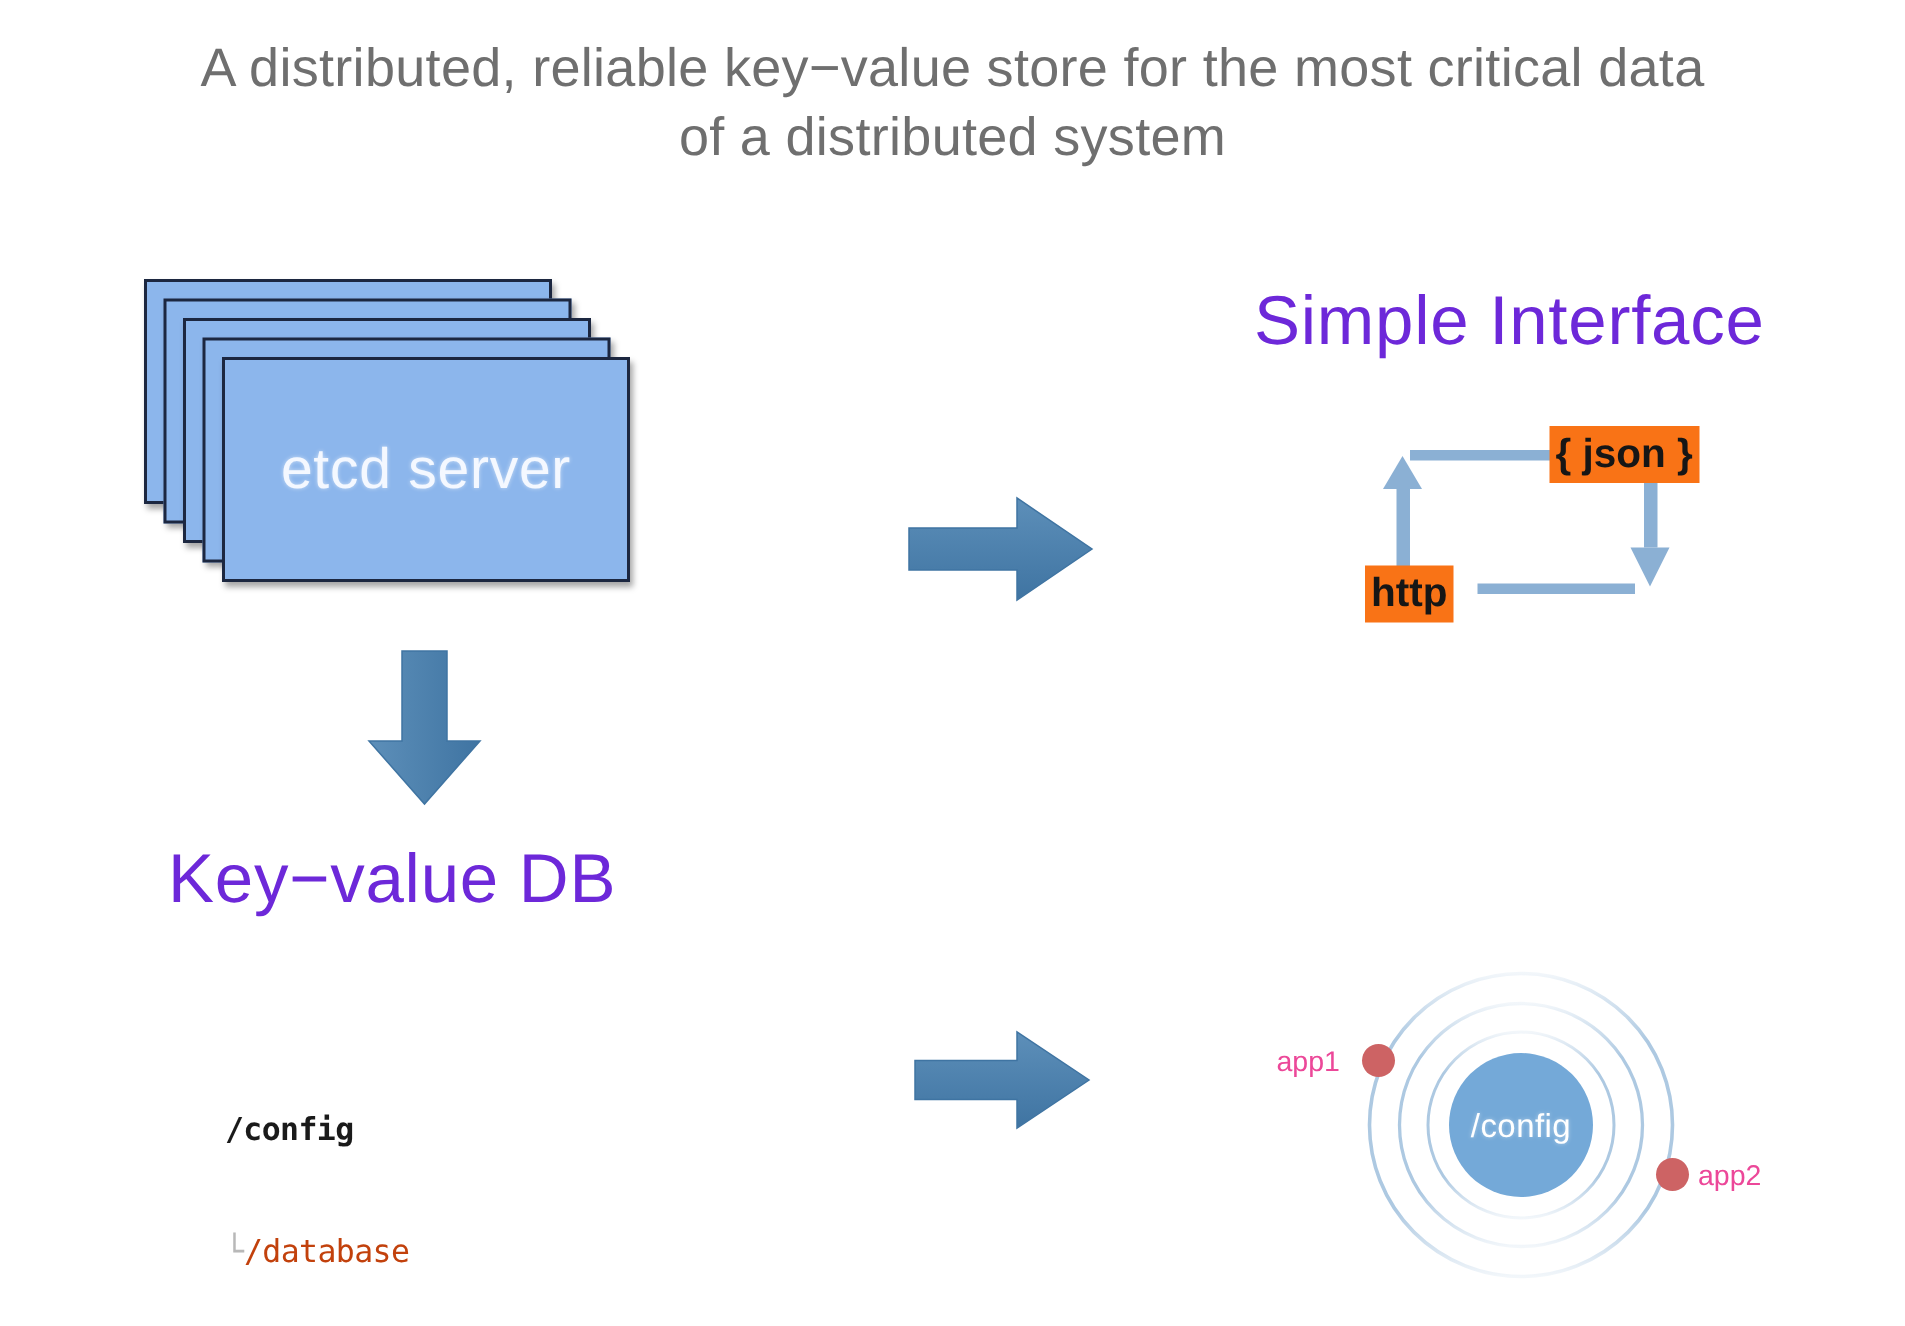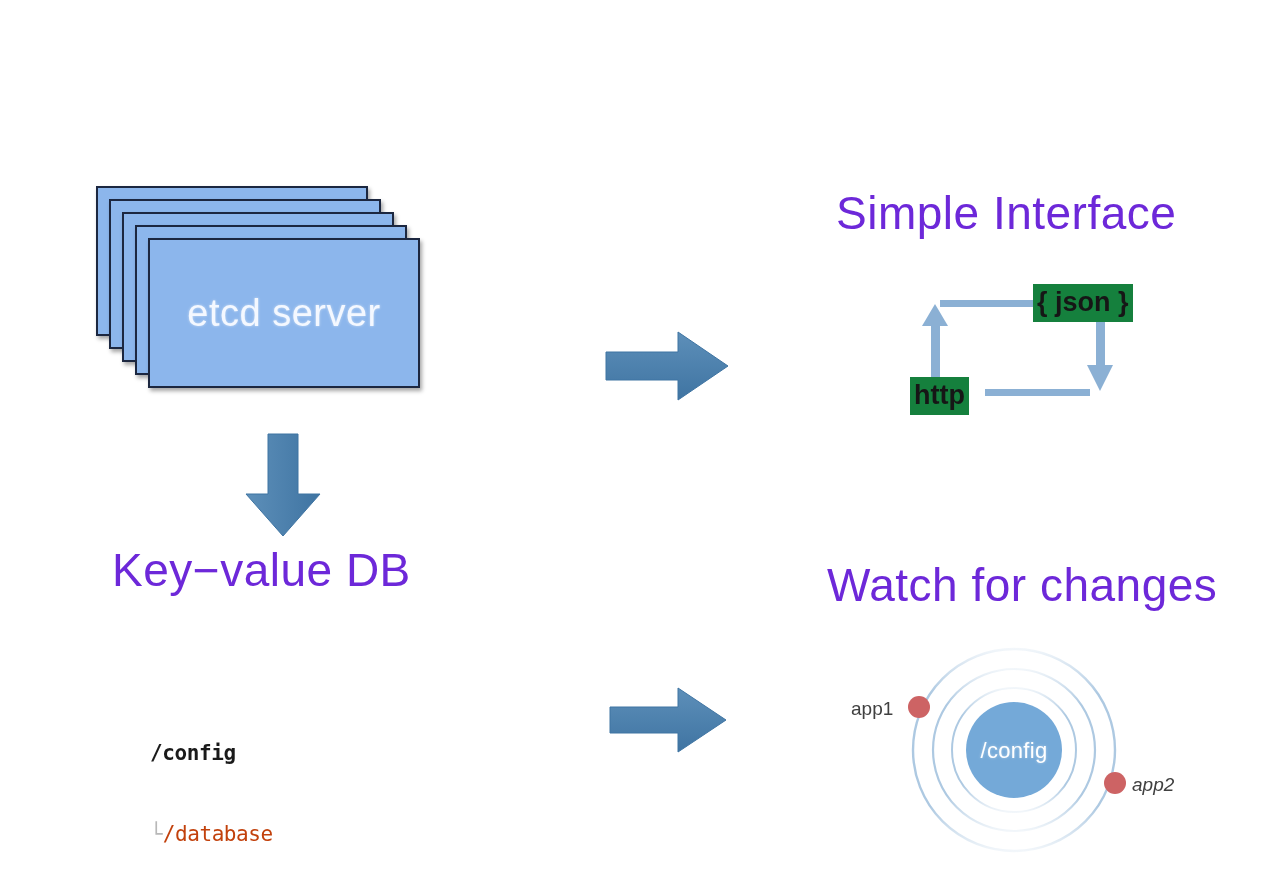--- a/index.html
+++ b/index.html
@@ -39,21 +39,21 @@
   .section-heading {
     position: absolute;
     color: #6d28d9;
     font-size: 46px;
     font-weight: 400;
     line-height: 1;
     letter-spacing: 0.5px;
     white-space: nowrap;
   }
   #heading-simple-interface { left: 836px; top: 190px; }
-  #heading-key-value-db     { left: 112px; top: 547px; }
+  #heading-key-value-db     { left: 112px; top: 562px; }
   #heading-watch-changes    { left: 827px; top: 562px; }
 
   
   #etcd-stack {
     position: absolute;
     left: 96px;
     top: 186px;
     width: 340px;
     height: 212px;
     padding-left: 40px;
@@ -122,21 +122,21 @@
     left: 187px; top: 89px;
     border-left: 13px solid transparent;
     border-right: 13px solid transparent;
     border-top: 26px solid #8bb0d4;
   }
   .code-label {
     position: absolute;
     color: #161616;
     font-size: 27px;
     font-weight: bold;
-    background: #15803d;
+    background: #f97316;
     line-height: 1;
     padding: 5px 4px 6px 4px;
     white-space: nowrap;
   }
   #label-json { left: 133px; top: 8px; }
   #label-http { left: 10px;  top: 101px; }
 
   
   #kv-tree {
     position: absolute;
@@ -156,46 +156,48 @@
   #watch-diagram {
     position: absolute;
     left: 855px;
     top: 645px;
     width: 345px;
     height: 210px;
   }
   #watch-svg { position: absolute; left: 0; top: 0; }
   .app-label {
     position: absolute;
-    color: #404040;
+    color: #ec4899;
     font-size: 19px;
     font-weight: 400;
     white-space: nowrap;
     line-height: 1;
   }
   #label-app1 { left: -4px;  top: 54px; }
-  #label-app2 { left: 277px; top: 130px; font-style: italic; }
+  #label-app2 { left: 277px; top: 130px; }
   #config-circle-label {
     position: absolute;
     left: 99px;
     top: 93px;
     width: 120px;
     text-align: center;
     color: #ffffff;
     font-size: 22px;
     font-weight: 400;
     letter-spacing: 0.3px;
     text-shadow: 0 0 3px rgba(255,255,255,0.45);
   }
 </style>
 </head>
 <body>
 
 <div id="slide">
 
+  <div class="slide-title">A distributed, reliable key−value store for the most critical data
+of a distributed system</div>
 
   <div id="etcd-stack">
     <div class="etcd-card c1"></div>
     <div class="etcd-card c2"></div>
     <div class="etcd-card c3"></div>
     <div class="etcd-card c4"></div>
     <div class="etcd-card c5">
       <span class="etcd-label">etcd server</span>
     </div>
   </div>
@@ -252,21 +254,20 @@
   <div class="section-heading" id="heading-key-value-db">Key−value DB</div>
 
   <div id="kv-tree">
     <span class="tree-row"><span class="tree-key">/config</span></span>
     <span class="tree-row"><span class="tree-connector">└</span><span class="tree-child">/database</span></span>
     
     
     
   </div>
 
-  <div class="section-heading" id="heading-watch-changes">Watch for changes</div>
 
   <div id="watch-diagram">
     <svg id="watch-svg" width="345" height="210" viewBox="0 0 345 210" xmlns="http://www.w3.org/2000/svg">
       <defs>
         <linearGradient id="ringFade" x1="0" y1="0" x2="0" y2="1">
           <stop offset="0%" stop-color="#a9c6e0" stop-opacity="0.15"></stop>
           <stop offset="22%" stop-color="#a9c6e0" stop-opacity="0.95"></stop>
           <stop offset="78%" stop-color="#a9c6e0" stop-opacity="0.95"></stop>
           <stop offset="100%" stop-color="#a9c6e0" stop-opacity="0.15"></stop>
         </linearGradient>

